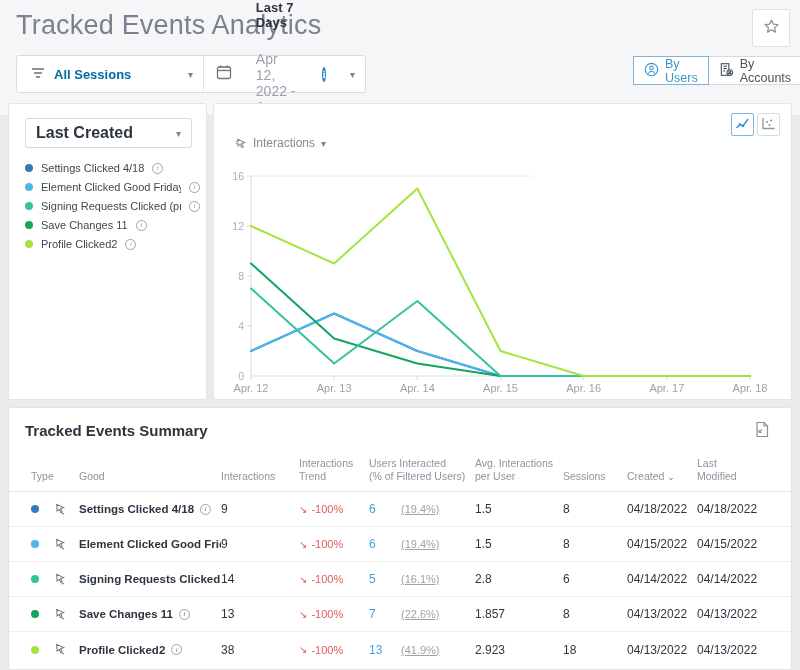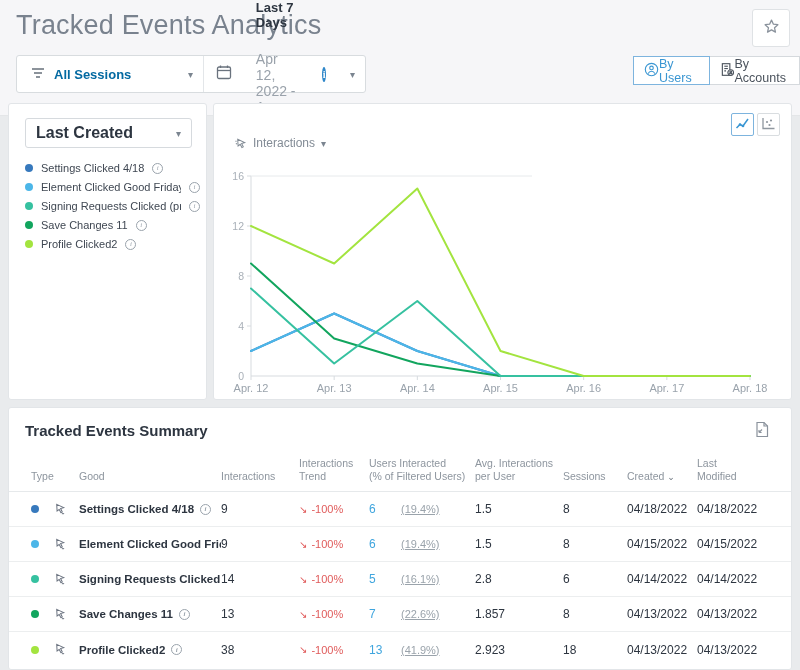--- a/index.html
+++ b/index.html
@@ -18,21 +18,21 @@
   .sessions-filter .lbl { font-size:13px; font-weight:700; color:#0369a1; flex:1; }
   .fb-divider { width:1px; background:#e3e6e9; }
   .date-filter { display:flex; align-items:center; gap:24px; padding:0 10px 0 12px; flex:1; cursor:pointer; }
   .date-texts { display:flex; flex-direction:column; line-height:1.15; }
   .date-main { font-size:13px; font-weight:700; color:#2d3540; }
   .date-sub { font-size:14px; color:#9aa2ab;margin-top:20px; }
   .caret { color:#7b8590; font-size:10px; }
   .info-filled { width:15px; height:15px; border-radius:50%; background:#2f87c9; color:#fff; font-size:10px; font-weight:700; display:inline-flex; align-items:center; justify-content:center; font-family:"Liberation Serif", serif; }
 
   .segmented { position:absolute; left:633px; top:56px; height:29px; display:flex; }
-  .seg-btn { display:flex; align-items:center; padding:0 10px; background:#fff; border:1px solid #d5d9dd; font-size:12.5px; color:#4a525c; cursor:pointer; }
+  .seg-btn { display:flex; align-items:center; gap:6px; padding:0 10px; background:#fff; border:1px solid #d5d9dd; font-size:12.5px; color:#4a525c; cursor:pointer; }
   .seg-btn.active { border:1px solid #7db4de; color:#3a96d2; z-index:2; }
   .seg-btn + .seg-btn { margin-left:-1px; }
 
   .card { position:absolute; background:#fff; border:1px solid #e2e5e8; border-radius:3px; }
   .legend-card { left:8px; top:103px; width:199px; height:297px; }
   .chart-card { left:213px; top:103px; width:579px; height:297px; }
   .table-card { left:8px; top:407px; width:784px; height:263px; }
 
   .sort-select { position:absolute; left:16px; top:14px; width:167px; height:30px; border:1px solid #d6dade; border-radius:3px; display:flex; align-items:center; padding:0 10px; cursor:pointer; }
   .sort-select .lbl { flex:1; font-size:16px; font-weight:700; color:#2d3540; }

